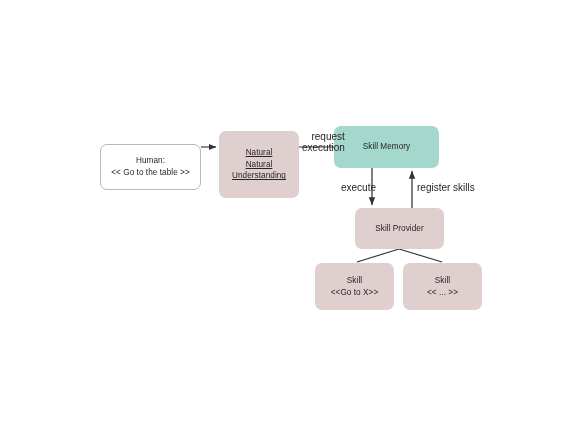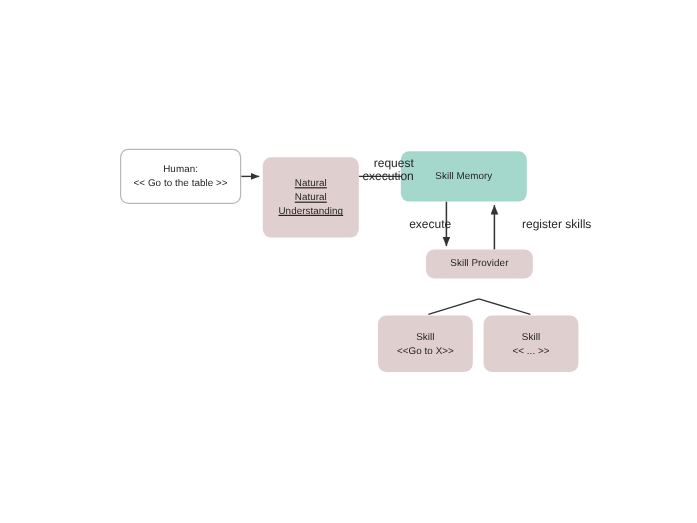--- a/index.html
+++ b/index.html
@@ -44,42 +44,43 @@
   }
   .node.pink {
     background: #e0cfcf;
   }
   .node.teal {
     background: #a5d8cd;
   }
   .node.white {
     background: #ffffff;
     border: 1px solid #b8b8b8;
+    margin-top: 20px;
   }
   .node .line { display: block; white-space: nowrap; }
 
   
   #node-human          { left: 100px; top: 124px; width: 101px; height: 46px; }
   #node-nlu            { left: 219px; top: 131px; width: 80px;  height: 67px; text-decoration: underline; }
   #node-skill-memory   { left: 334px; top: 126px; width: 105px;  height: 42px; }
-  #node-skill-provider { left: 355px; top: 208px; width: 89px;  height: 24px; }
+  #node-skill-provider { left: 355px; top: 208px; width: 89px;  height: 41px; }
   #node-skill-go-to-x  { left: 315px; top: 263px; width: 79px;  height: 47px; }
   #node-skill-ellipsis { left: 403px; top: 263px; width: 79px;  height: 47px; }
 
   .edge-label {
     position: absolute;
     font-size: 10px;
     line-height: 11.4px;
     color: #252525;
     white-space: nowrap;
     text-align: right;
   }
   #label-request-execution { left: 302px; top: 131px; }
   #label-execute           { left: 341px; top: 182px; }
-  #label-register-skills   { left: 417px; top: 182px; margin-left: 18px; }
+  #label-register-skills   { left: 417px; top: 182px; }
 </style>
 </head>
 <body>
 
 <div id="canvas">
 
   <svg id="edges" viewBox="0 0 581 436" xmlns="http://www.w3.org/2000/svg">
     <defs>
       <marker id="arrowhead" markerWidth="7" markerHeight="7" refX="6.2" refY="2.6" orient="auto" markerUnits="strokeWidth">
         <path d="M0,0 L6.4,2.6 L0,5.2 z" fill="#333333"></path>

